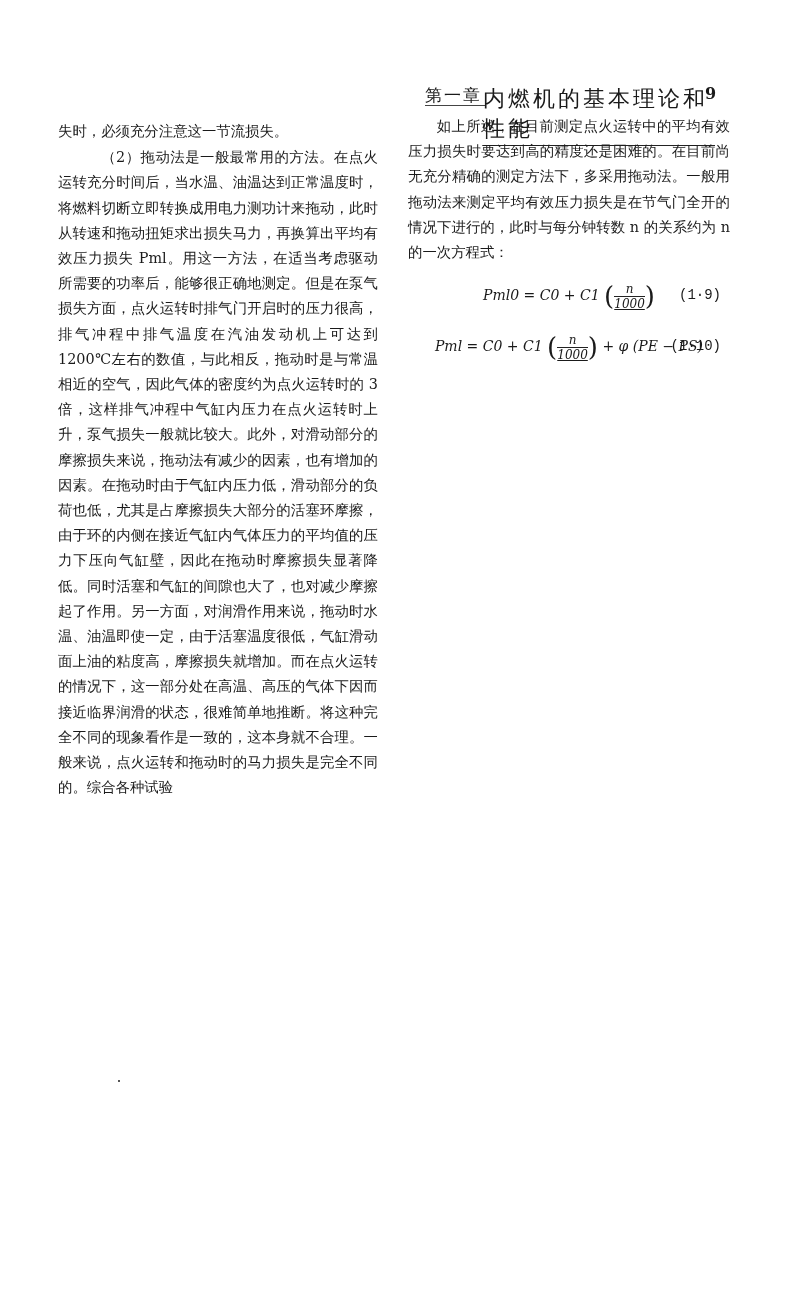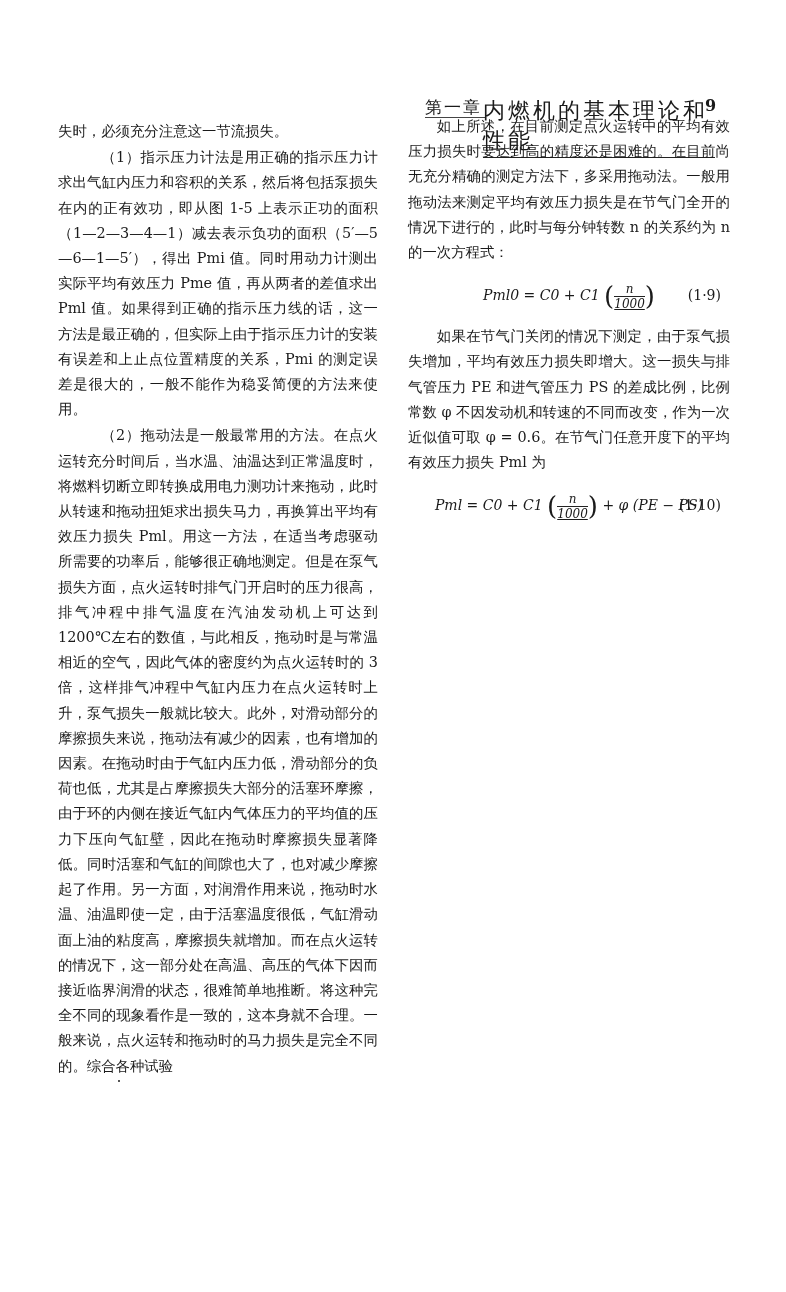--- a/index.html
+++ b/index.html
@@ -1,67 +1,65 @@
 <!DOCTYPE html>
 <html><head>
 <meta charset="utf-8">
 <style>
   html, body { margin: 0; padding: 0; background: #ffffff; }
   body { width: 786px; height: 1292px; position: relative; overflow: hidden;
          font-family: "DejaVu Serif", "Liberation Serif", serif; color: #1a1a1a; }
-  .header { position: absolute; left: 425px; top: 96px; width: 290px; height: 22px; }
+  .header { position: absolute; left: 425px; top: 84px; width: 290px; height: 22px; }
   .header .chapter { position: absolute; left: 0; top: 0; font-size: 17px; letter-spacing: 2px; }
   .header .title { position: absolute; left: 58px; top: 0; font-size: 22px; letter-spacing: 3px;
                    border-bottom: 1.5px solid #222; padding-bottom: 1px; }
   .header .rule-left { position: absolute; left: 0; top: 21px; width: 60px; border-bottom: 1px solid #444; }
   .header .pagenum { position: absolute; left: 280px; top: 0; font-size: 16px; font-weight: bold; }
   .col { position: absolute; top: 118px; width: 322px; font-size: 14.4px; line-height: 25.2px;
          text-align: justify; }
   .col.left { left: 57px; }
   .col.right { left: 407px; top: 113px; width: 324px; }
   .col p { margin: 1px; }
   .col p.indent { text-indent: 2em; }
   .col p.indent3 { text-indent: 3em; }
   .formula { text-align: center; font-style: italic; margin: 10px 0 8px 0; font-size: 14px;
              position: relative; line-height: 40px; }
-  .formula .eqno { position: absolute; right: 10px; font-style: normal; }
+  .formula .eqno { position: absolute; right: 10px; font-style: normal; font-family: Liberation Mono, monospace; }
   .formula-note { text-indent: 2em; }
   .frac { display: inline-block; vertical-align: middle; text-align: center; font-size: 12px; line-height: 14px; }
   .frac .num { display: block; border-bottom: 1px solid #222; padding: 0 3px; }
   .frac .den { display: block; text-decoration: underline; }
   .paren { font-size: 26px; font-style: normal; vertical-align: middle; }
   .dot { position: absolute; left: 118px; top: 1080px; width: 2px; height: 2px; background: #555; }
 </style>
 </head>
 <body>
 
 <div class="header">
   <span class="chapter">第一章</span>
   <span class="rule-left"></span>
   <span class="title">内燃机的基本理论和性能</span>
   <span class="pagenum">9</span>
 </div>
 
 <div class="col left">
   <p>失时，必须充分注意这一节流损失。</p>
-  <p class="indent3">（1）指示压力计法是用正确的指示压力计求出气缸内压力和容积的关系，然后将包括泵损失在内的正有效功，即从图 1-5 上表示正功的面积（1—2—3—4—1）减去表示负功的面积（5′—5—6—1—5′），得出 Pmi 值。同时用动力计测出实际平均有效压力 Pme 值，再从两者的差值求出 Pml 值。如果得到正确的指示压力线的话，这一方法是最正确的，但实际上由于指示压力计的安装有误差和上止点位置精度的关系，Pmi 的测定误差是很大的，一般不能作为稳妥简便的方法来使用。</p>
   <p class="indent3">（2）拖动法是一般最常用的方法。在点火运转充分时间后，当水温、油温达到正常温度时，将燃料切断立即转换成用电力测功计来拖动，此时从转速和拖动扭矩求出损失马力，再换算出平均有效压力损失 Pml。用这一方法，在适当考虑驱动所需要的功率后，能够很正确地测定。但是在泵气损失方面，点火运转时排气门开启时的压力很高，排气冲程中排气温度在汽油发动机上可达到 1200℃左右的数值，与此相反，拖动时是与常温相近的空气，因此气体的密度约为点火运转时的 3 倍，这样排气冲程中气缸内压力在点火运转时上升，泵气损失一般就比较大。此外，对滑动部分的摩擦损失来说，拖动法有减少的因素，也有增加的因素。在拖动时由于气缸内压力低，滑动部分的负荷也低，尤其是占摩擦损失大部分的活塞环摩擦，由于环的内侧在接近气缸内气体压力的平均值的压力下压向气缸壁，因此在拖动时摩擦损失显著降低。同时活塞和气缸的间隙也大了，也对减少摩擦起了作用。另一方面，对润滑作用来说，拖动时水温、油温即使一定，由于活塞温度很低，气缸滑动面上油的粘度高，摩擦损失就增加。而在点火运转的情况下，这一部分处在高温、高压的气体下因而接近临界润滑的状态，很难简单地推断。将这种完全不同的现象看作是一致的，这本身就不合理。一般来说，点火运转和拖动时的马力损失是完全不同的。综合各种试验</p>
 </div>
 
 <div class="col right">
   <p class="indent">如上所述，在目前测定点火运转中的平均有效压力损失时要达到高的精度还是困难的。在目前尚无充分精确的测定方法下，多采用拖动法。一般用拖动法来测定平均有效压力损失是在节气门全开的情况下进行的，此时与每分钟转数 n 的关系约为 n 的一次方程式：</p>
 
   <div class="formula">
     <span>Pml0</span>
     <span>= C0 + C1</span>
     <span class="paren">(</span><span class="frac"><span class="num">n</span><span class="den">1000</span></span><span class="paren">)</span>
     <span class="eqno">(1·9)</span>
   </div>
 
-  <p class="indent">如果在节气门关闭的情况下测定，由于泵气损失增加，平均有效压力损失即增大。这一损失与排气管压力 PE 和进气管压力 PS 的差成比例，比例常数 φ 不因发动机和转速的不同而改变，作为一次近似值可取 φ = 0.6。在节气门任意开度下的平均有效压力损失 Pml 为</p>
 
   <div class="formula">
     <span>Pml</span>
     <span>= C0 + C1</span>
     <span class="paren">(</span><span class="frac"><span class="num">n</span><span class="den">1000</span></span><span class="paren">)</span>
     <span>+ φ (PE − PS)</span>
     <span class="eqno">(1·10)</span>
   </div>
 </div>
 

